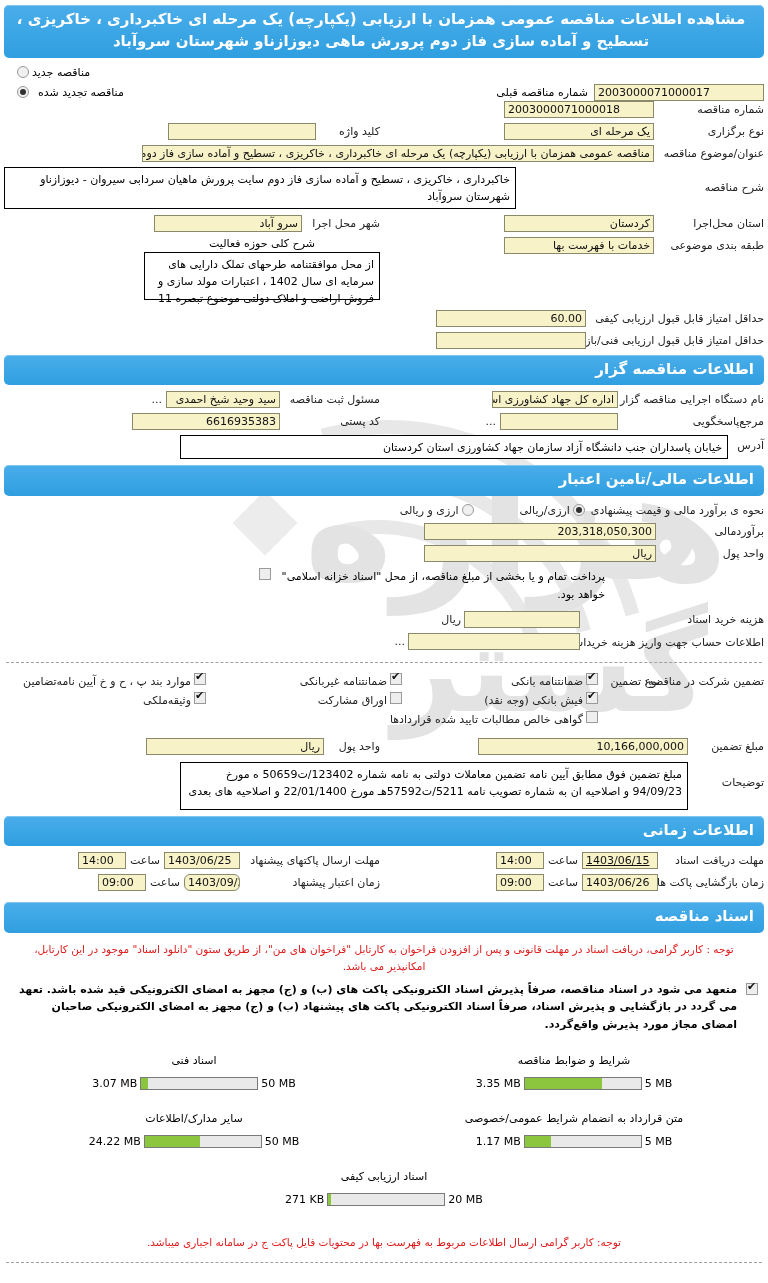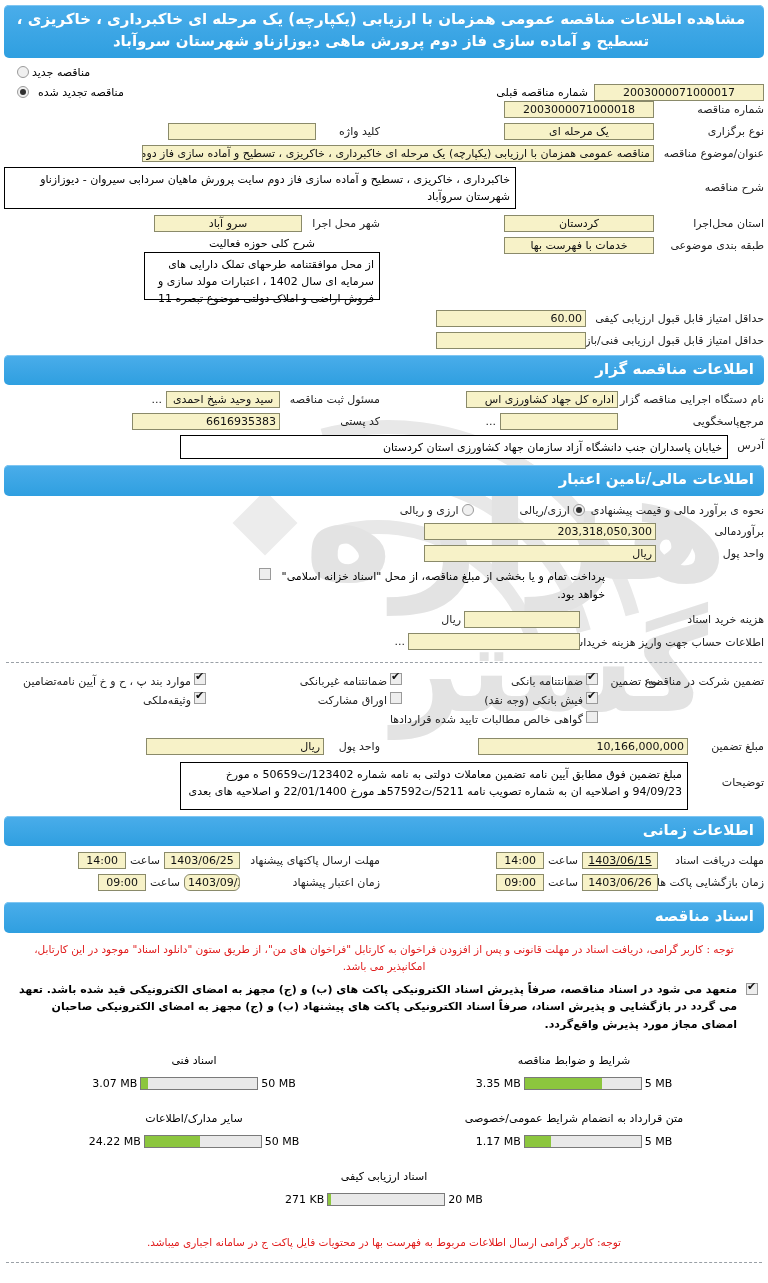--- a/index.html
+++ b/index.html
@@ -69,21 +69,20 @@
     font-size: 11px; color: #222; padding-top: 2px;
     white-space: nowrap; text-align: right;
   }
   .fld {
     background: #f7f2c8;
     border: 1px solid #8a8a6a;
     height: 17px; line-height: 15px;
     font-size: 11px; color: #111;
     padding: 0 3px;
     overflow: hidden; white-space: nowrap;
-    text-align: center;
   }
   .fld.ltr { direction: ltr; }
   .box {
     border: 1px solid #000;
     background: #ffffff;
     font-size: 11px; padding: 3px 5px;
     line-height: 1.55; text-align: right;
   }
   .radio, .cbx {
     display: inline-block; vertical-align: -2px;
@@ -232,21 +231,21 @@
       <div class="fld" style="width:150px;"></div>
     </div>
   </div>
 
   <div class="bar">اطلاعات مناقصه گزار</div>
 
   <div style="display:flex;">
     <div style="width:50%; padding-left:6px;">
       <div class="row" style="justify-content:flex-start;">
         <span class="lbl" style="width:146px;">نام دستگاه اجرایی مناقصه گزار</span>
-        <div class="fld" style="width:152px; text-align:right;">اداره کل جهاد کشاورزی اس</div>
+        <div class="fld" style="width:126px; text-align:right;">اداره کل جهاد کشاورزی اس</div>
       </div>
       <div class="row" style="justify-content:flex-start;">
         <span class="lbl" style="width:146px;">مرجع‌پاسخگویی</span>
         <div class="fld" style="width:118px;"></div>
         <span class="lbl" style="margin-right:4px;">...</span>
       </div>
     </div>
     <div style="width:50%; padding-right:4px;">
       <div class="row" style="justify-content:flex-start;">
         <span class="lbl" style="width:100px;">مسئول ثبت مناقصه</span>

